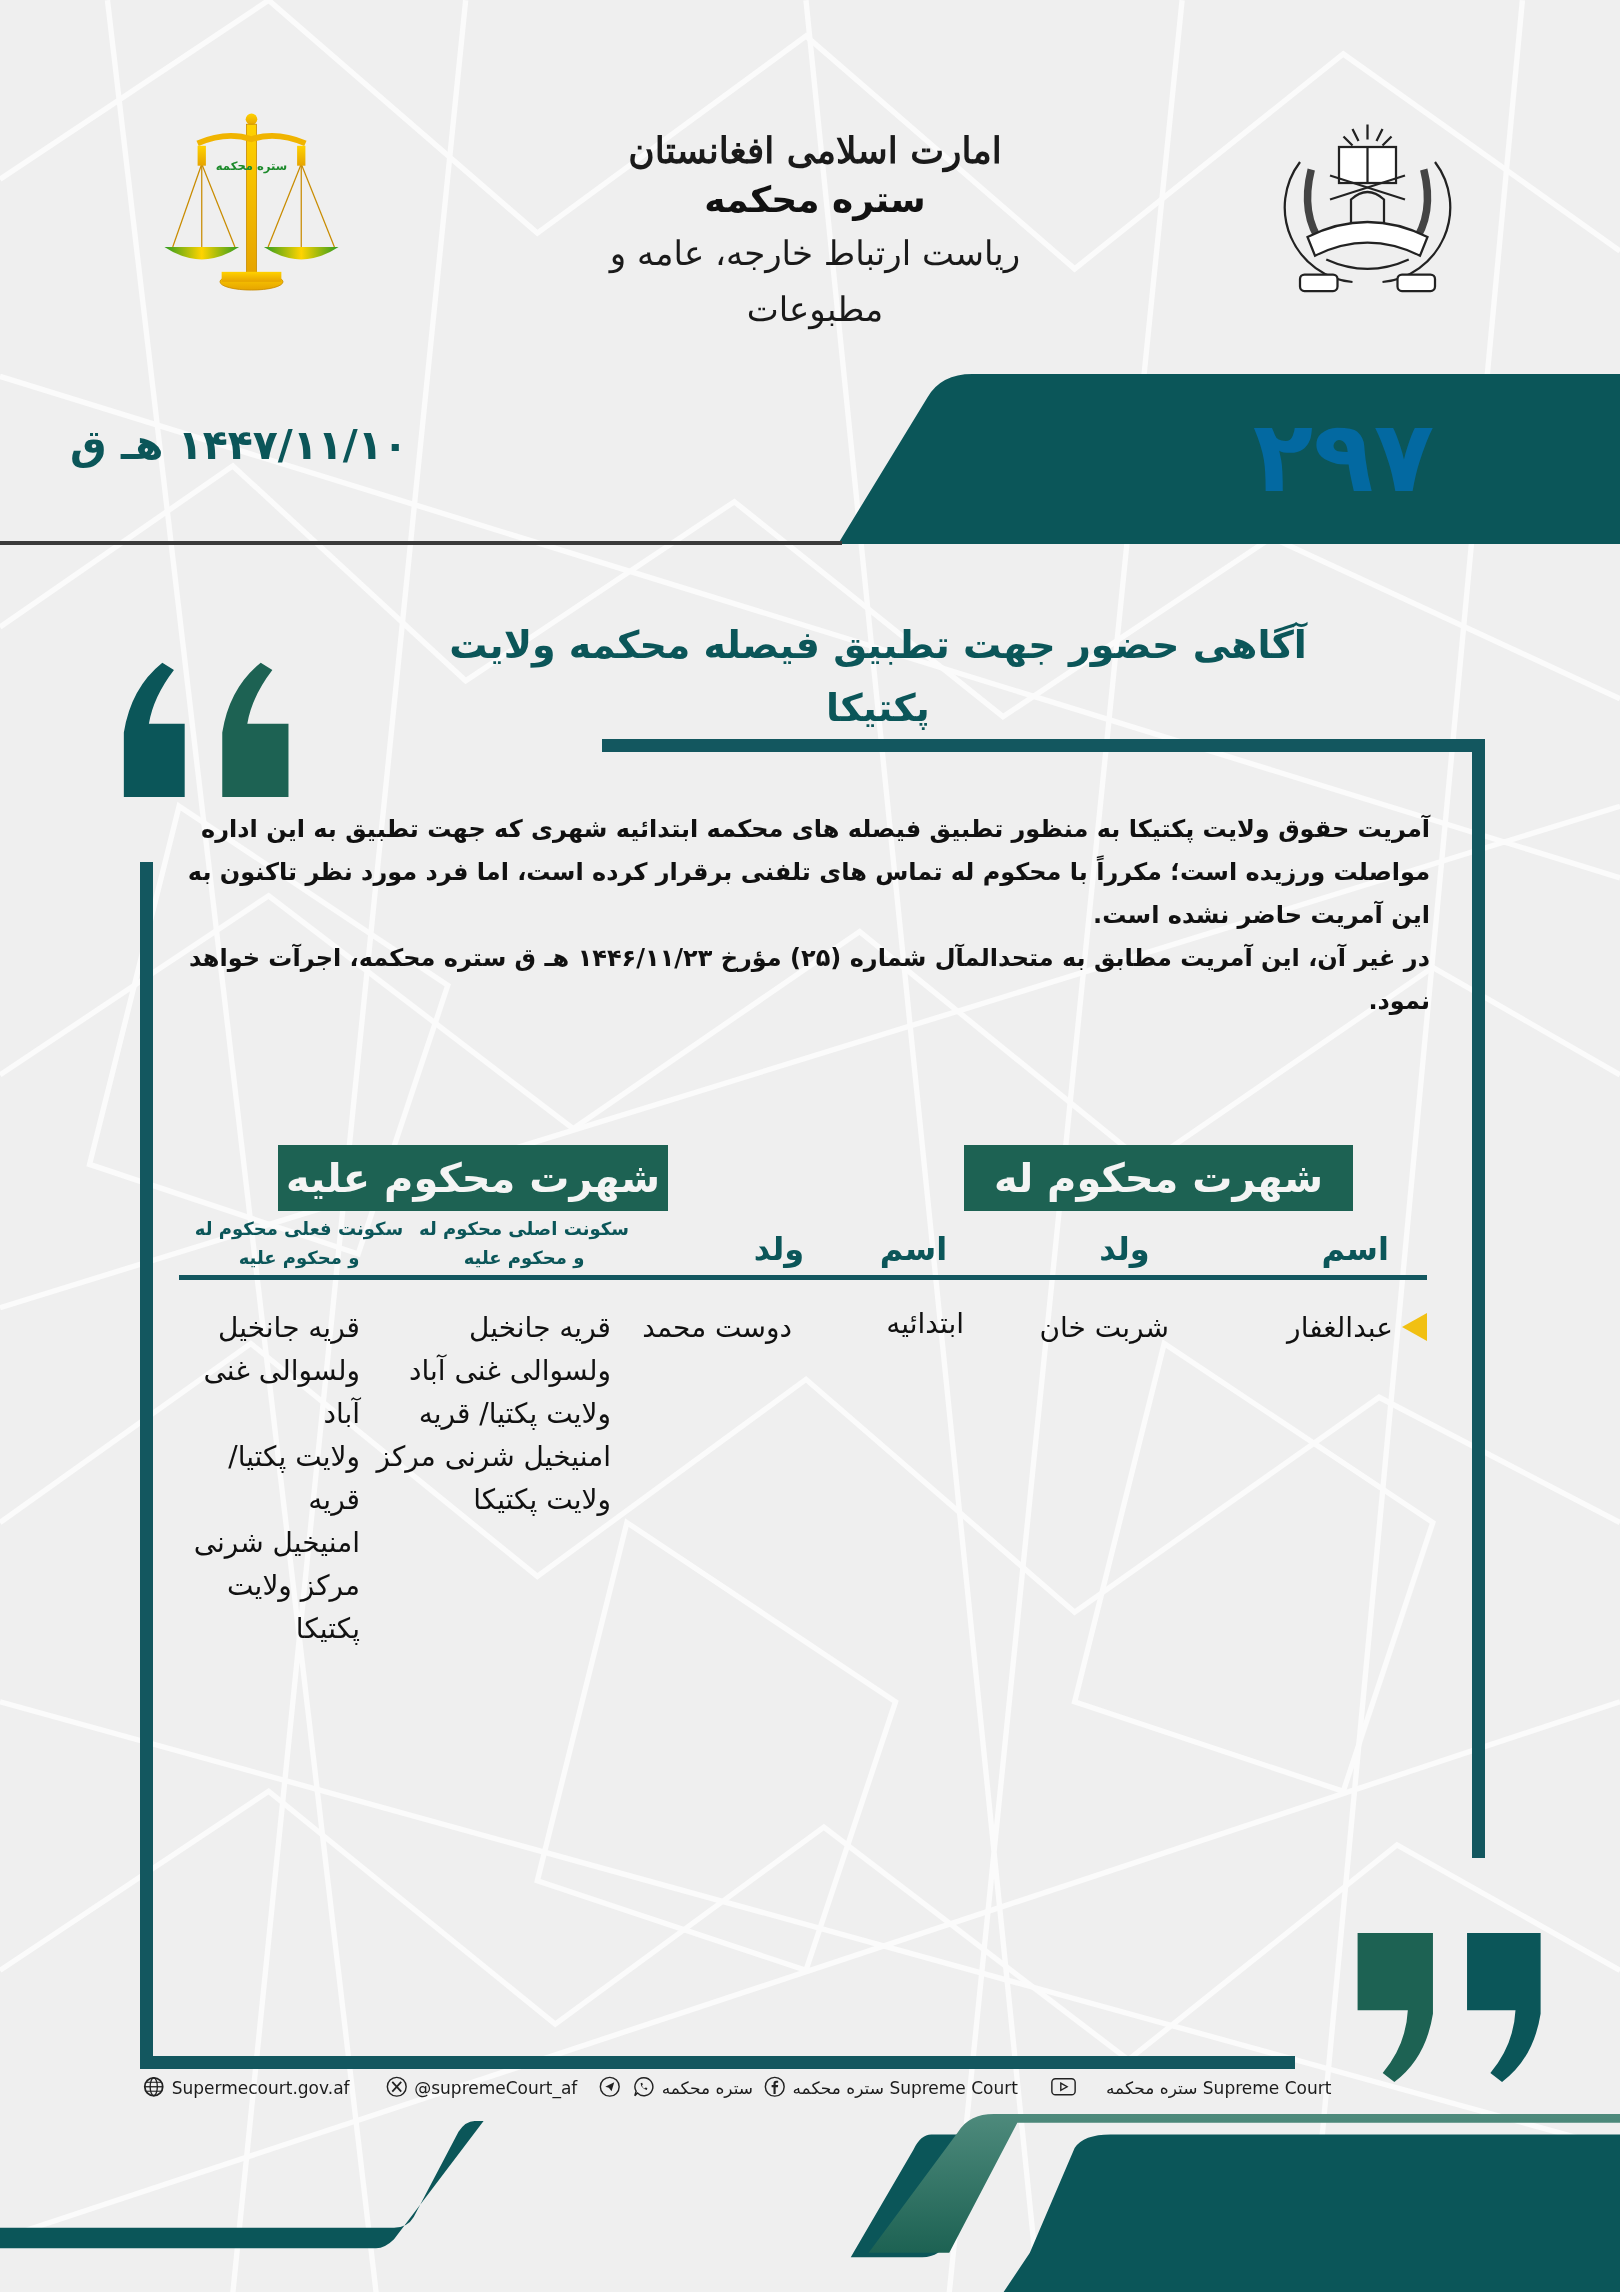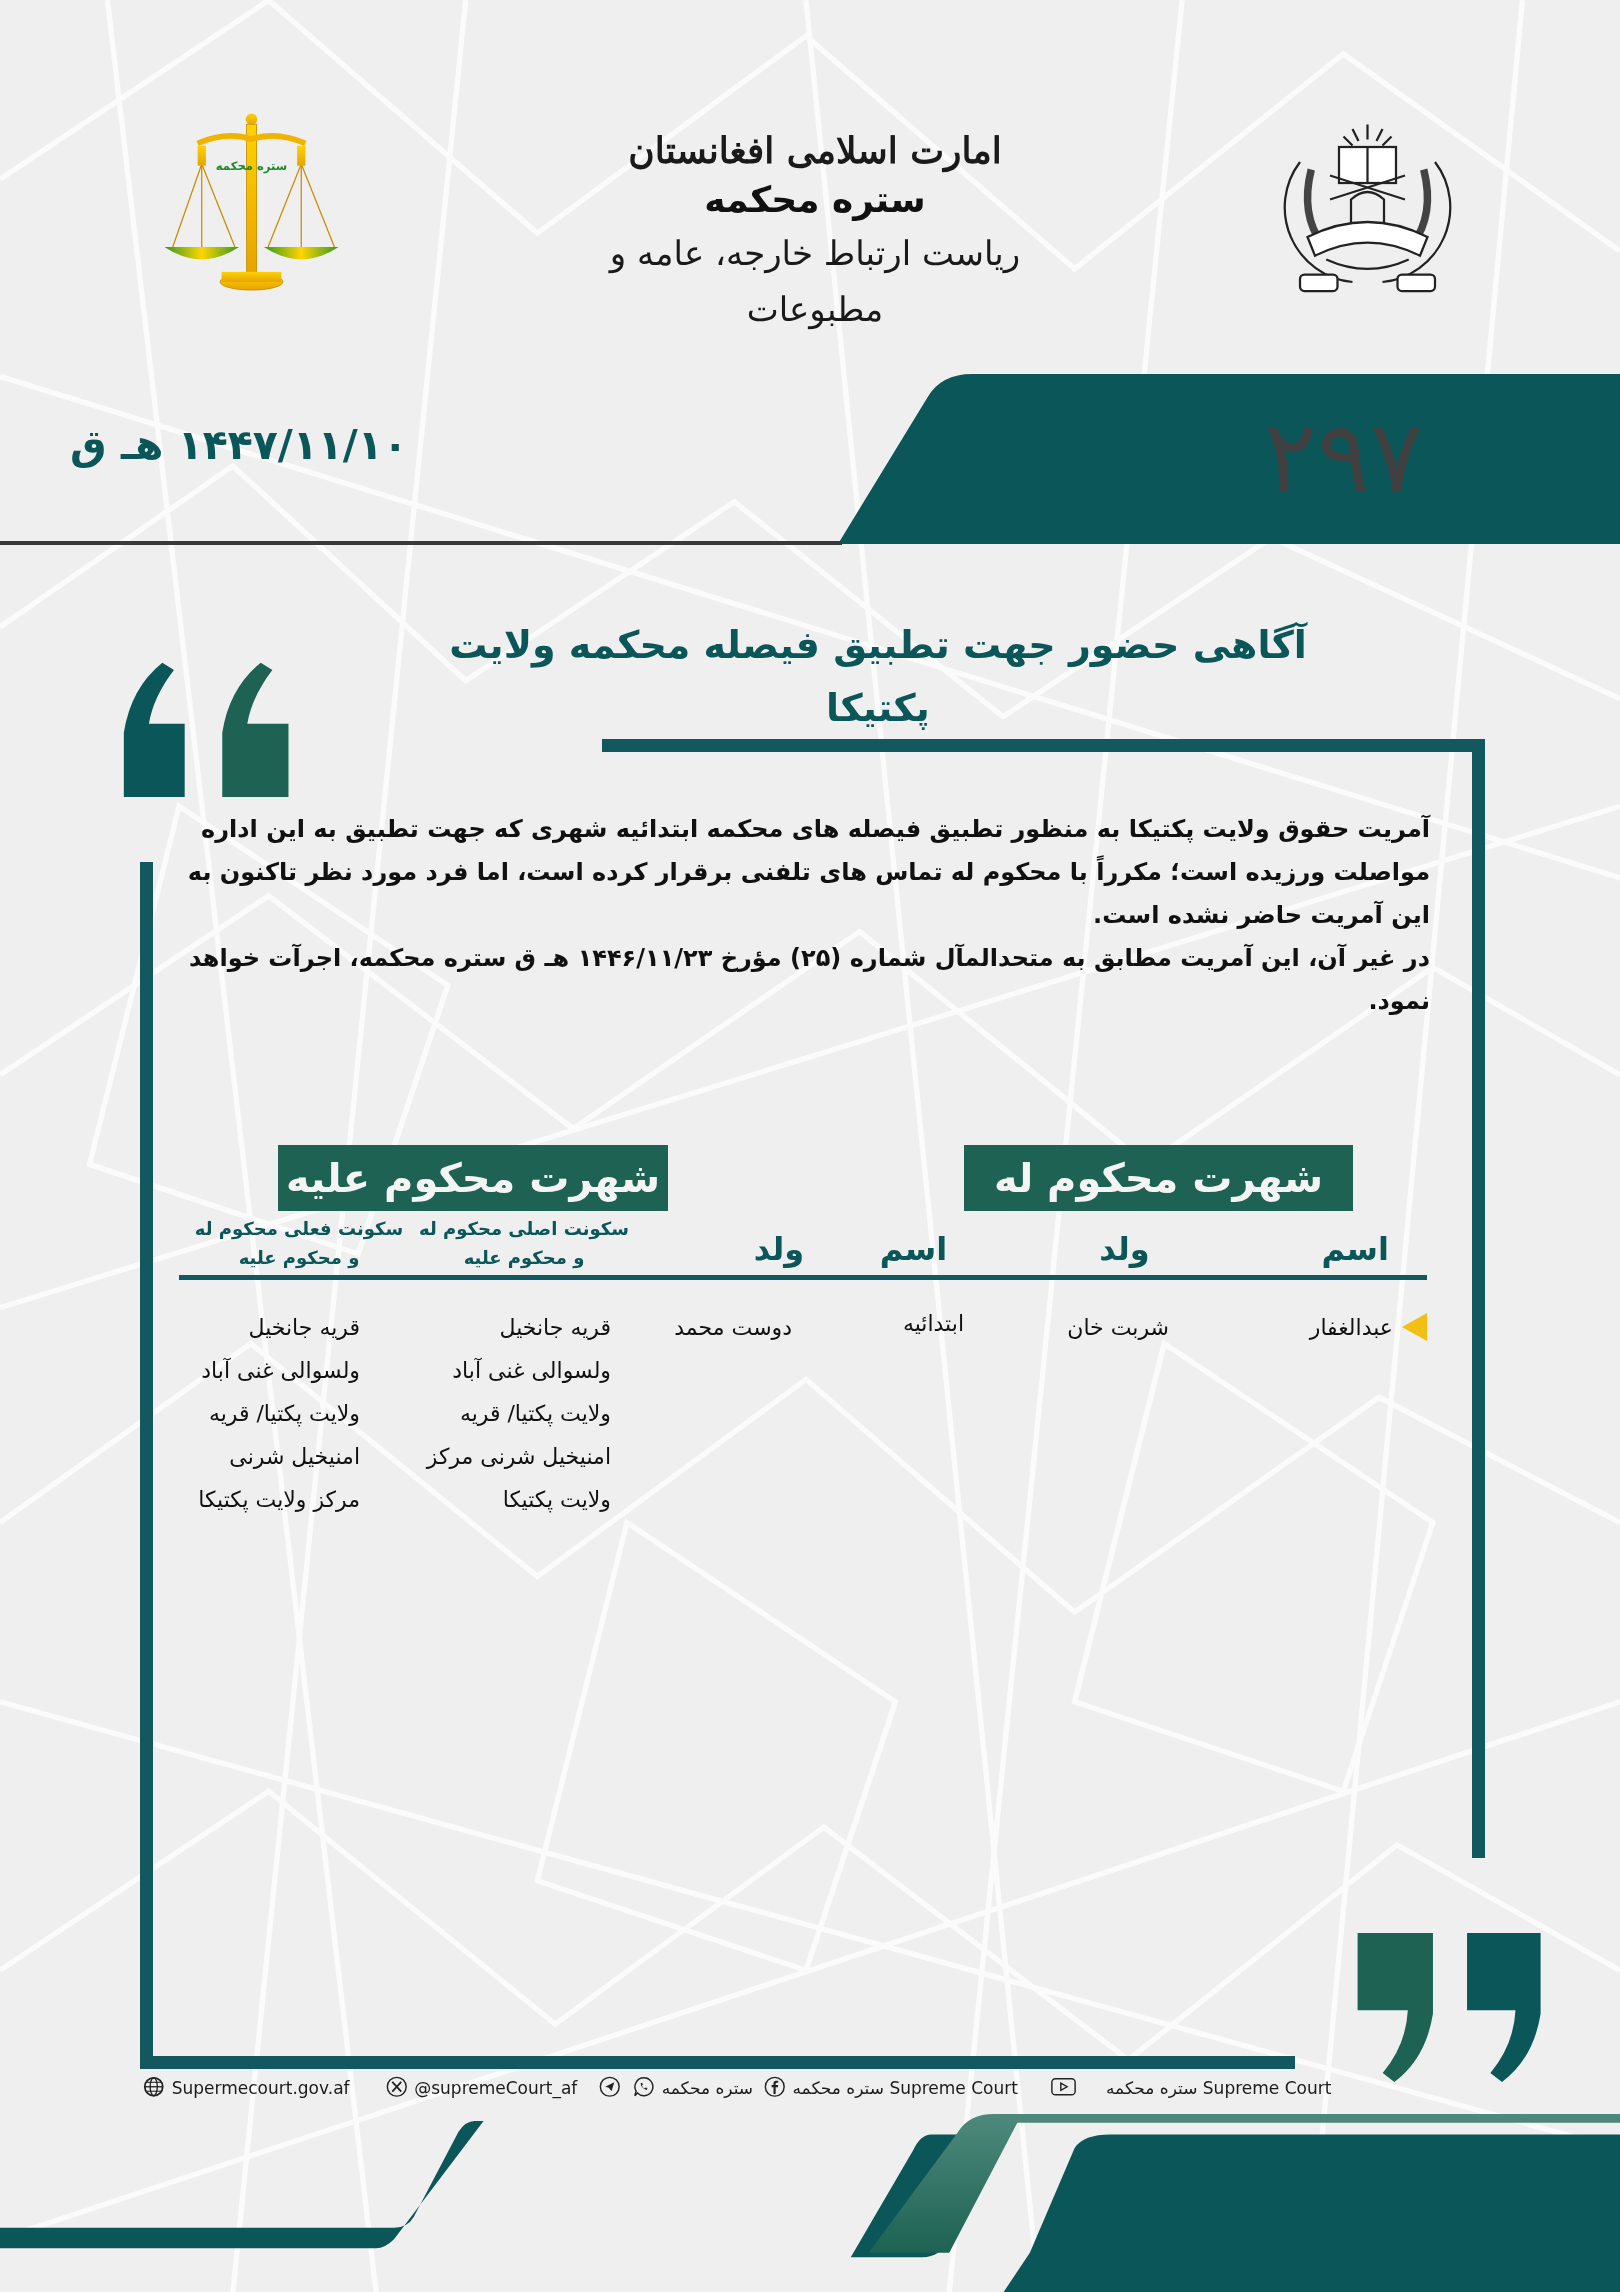--- a/index.html
+++ b/index.html
@@ -15,21 +15,21 @@
 
   
   .emblem { left: 1270px; top: 106px; width: 195px; height: 202px; }
   .scales { left: 152px; top: 106px; width: 199px; height: 199px; }
   .header-center { left: 573px; top: 125px; width: 484px; text-align: center; }
   .h-line1 { font-family: "DejaVu Serif", serif; font-size: 36px; font-weight: bold; line-height: 50px; color: #1a1a1a; }
   .h-line2 { font-size: 36px; font-weight: bold; line-height: 50px; color: #111; }
   .h-line3 { font-family: "DejaVu Serif", serif; font-size: 34px; line-height: 56px; color: #1a1a1a; }
 
   .number-band { left: 838px; top: 374px; width: 782px; height: 170px; }
-  .number-text { left: 1236px; top: 394px; width: 215px; text-align: center; font-size: 99px; font-weight: normal; color: #404040; line-height: 125px; }
+  .number-text { left: 1236px; top: 394px; width: 215px; text-align: center; font-size: 99px; font-weight: bold; color: #0369a1; line-height: 125px; }
   .date-text { left: 70px; top: 414px; width: 358px; text-align: left; font-size: 41px; font-weight: bold; color: #0b5659; line-height: 63px; }
   .top-rule { left: 0; top: 541px; width: 842px; height: 3.6px; background: #3a3a3a; }
 
   .title { left: 430px; top: 614px; width: 896px; text-align: center; font-size: 38px; font-weight: bold; color: #0b5659; line-height: 63px; }
 
   
   .frame-top { left: 602px; top: 739px; width: 883px; height: 12.5px; background: #13575f; }
   .frame-right { left: 1472px; top: 739px; width: 12.5px; height: 1119px; background: #13575f; }
   .frame-left { left: 140px; top: 862px; width: 12.5px; height: 1207px; background: #13575f; }
   .frame-bottom { left: 140px; top: 2056px; width: 1155px; height: 12.5px; background: #13575f; }
@@ -43,21 +43,21 @@
 
   
   .group-hdr { background: #1d6253; color: #f4f4f4; font-size: 40px; font-weight: bold; text-align: center; height: 66px; line-height: 66px; }
   .grp-right { left: 964px; top: 1145px; width: 389px; }
   .grp-left { left: 278px; top: 1145px; width: 390px; }
 
   .col-hdr { font-size: 32px; font-weight: bold; color: #0b5659; text-align: right; line-height: 45px; }
   .col-hdr-sm { font-size: 18px; font-weight: bold; color: #0b5659; text-align: center; line-height: 29px; }
   .table-rule { left: 179px; top: 1275px; width: 1248px; height: 4.5px; background: #13575f; }
 
-  .cell { font-size: 22px; color: #111; text-align: right; line-height: 43px; }
+  .cell { font-size: 28px; color: #111; text-align: right; line-height: 43px; }
   .bullet { left: 1402px; top: 1313px; width: 0; height: 0; border-top: 14.3px solid transparent; border-bottom: 14.3px solid transparent; border-right: 25px solid #f1c012; }
 
   
   .footer { left: 143px; top: 2069px; width: 1102px; height: 36px; font-size: 17px; color: #1b1b1b; display: flex; align-items: center; gap: 0; direction: ltr; }
   .footer .item { display: flex; align-items: flex-end; }
   .footer .ic { width: 21.5px; height: 21.5px; margin-right: 7.2px; display: inline-block; }
   .footer .txt { white-space: nowrap; }
 
   .bottom-shapes { left: 0; top: 2096px; width: 1620px; height: 197px; }
 </style>

